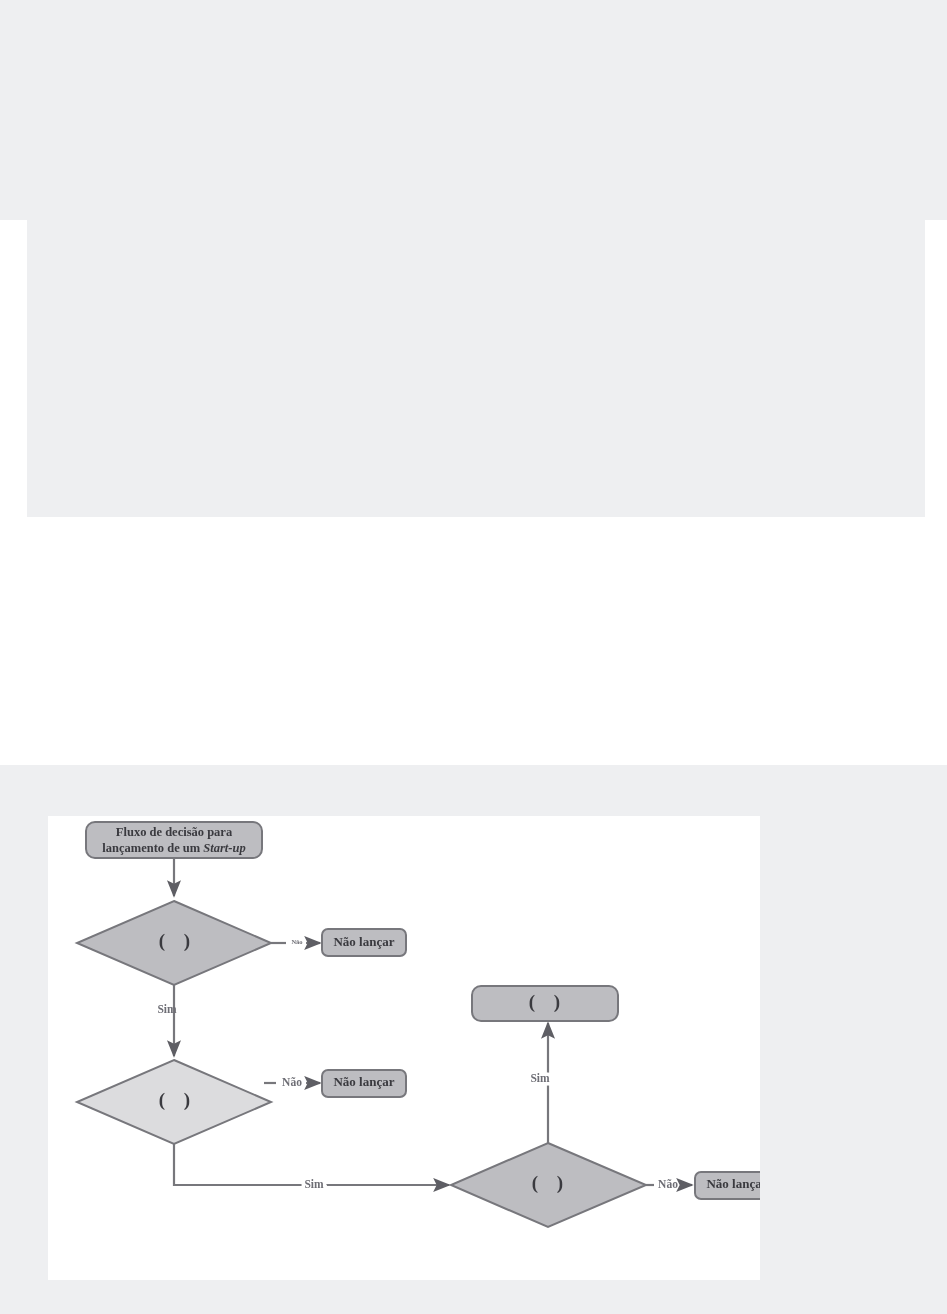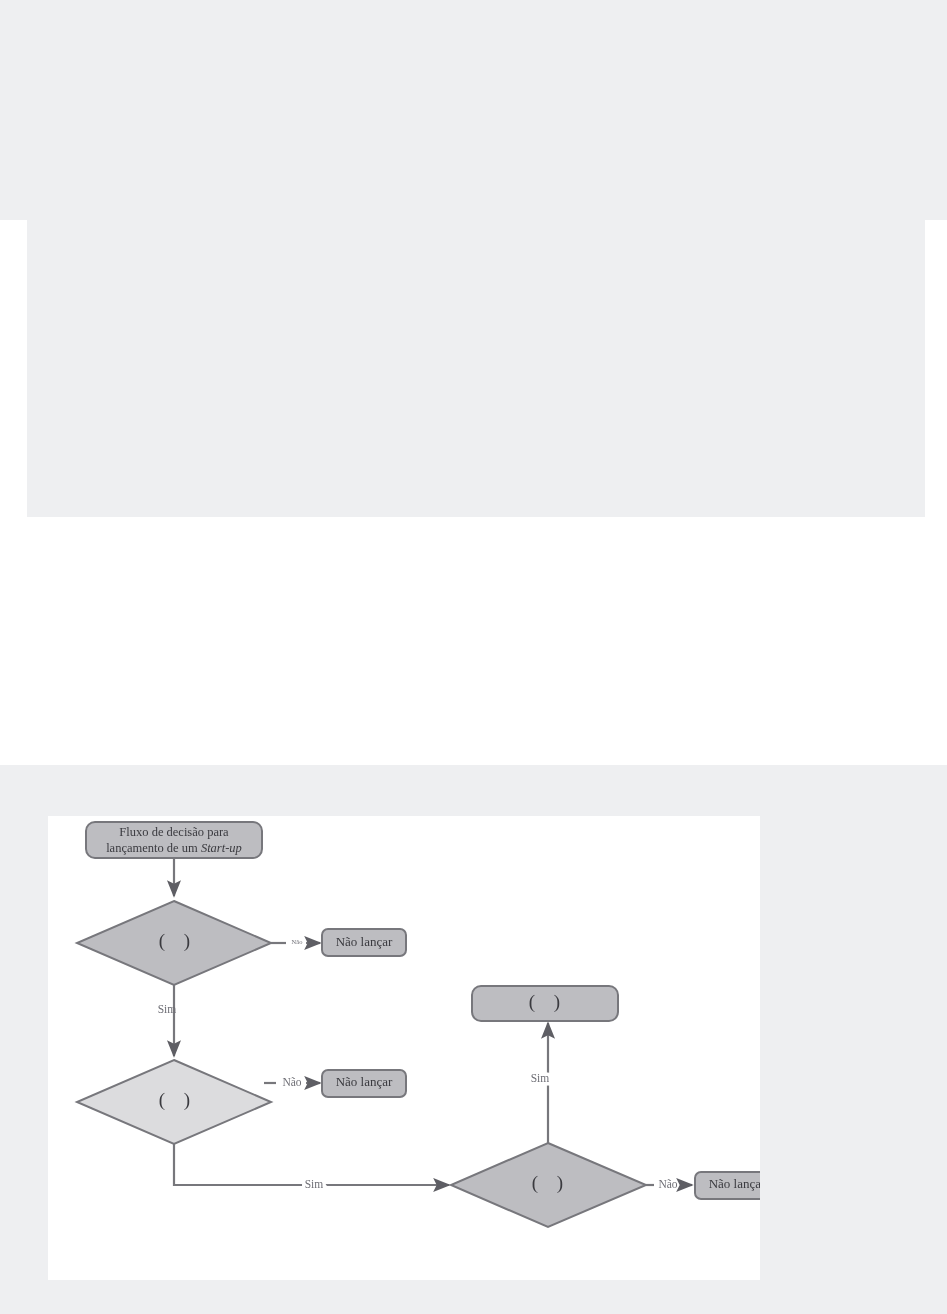--- a/index.html
+++ b/index.html
@@ -27,20 +27,21 @@
 
   
   #figure-panel {
     position: absolute;
     left: 48px;
     top: 816px;
     width: 712px;
     height: 464px;
     background: #ffffff;
     overflow: hidden;
+    font-weight: bold;
   }
   #figure-svg {
     position: absolute;
     left: 0;
     top: 0;
     display: block;
   }
 
   
   .node-text {

